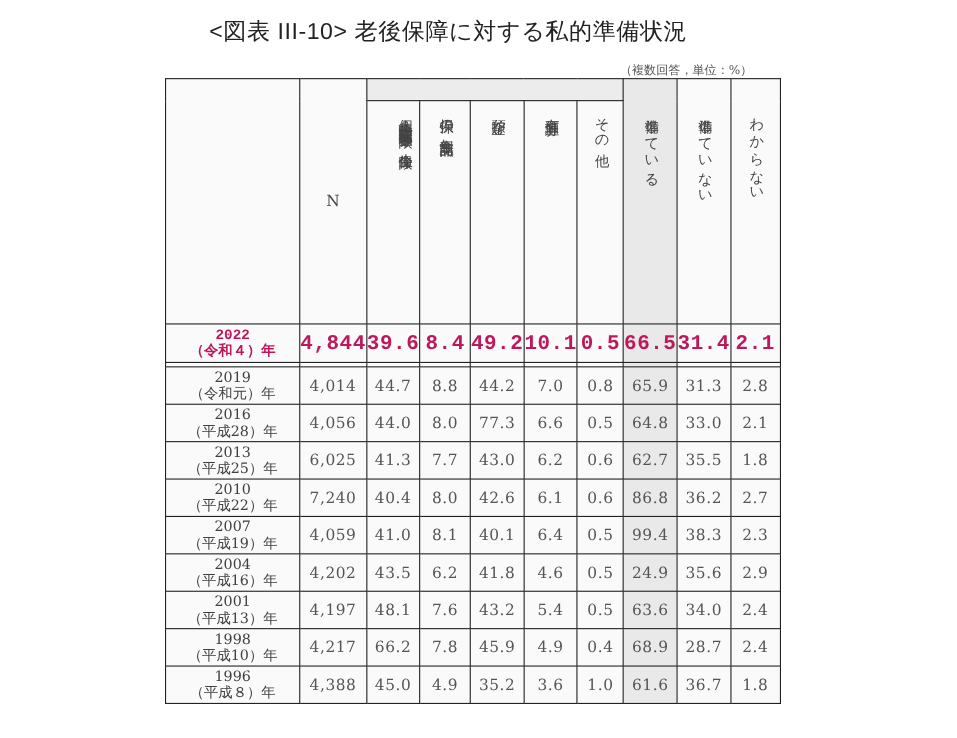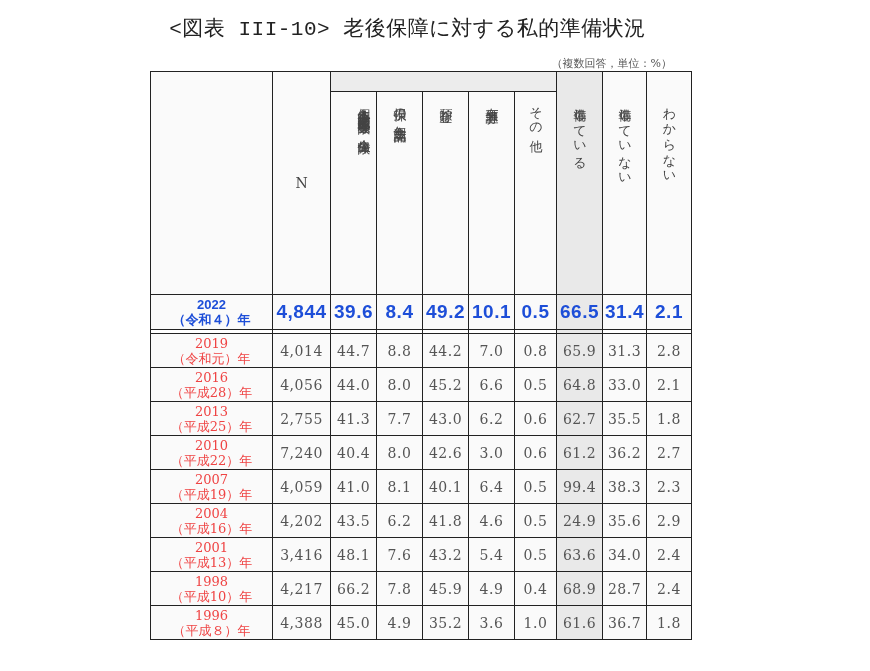--- a/index.html
+++ b/index.html
@@ -1,34 +1,34 @@
 <!DOCTYPE html>
 <html><head>
 <meta charset="utf-8">
 <style>
   html, body { margin:0; padding:0; background:#ffffff; }
   body { width:870px; height:671px; position:relative; overflow:hidden;
          font-family:"DejaVu Serif", serif; color:#333; }
   .title { position:absolute; left:0; width:815px; top:14px; text-align:center;
-           font-family:Liberation Mono, monospace; font-size:21px; color:#222; letter-spacing:0.5px; }
-  .note { position:absolute; right:198px; top:56px; font-size:11px; color:#555; }
+           font-family:Liberation Sans, sans-serif; font-size:21px; color:#222; letter-spacing:0.5px; }
+  .note { position:absolute; right:186px; top:56px; font-size:11px; color:#555; }
   table { position:absolute; left:150px; top:71px; border-collapse:collapse; table-layout:fixed; }
   td, th { border:1.5px solid #222; padding:0; text-align:center; vertical-align:middle;
            background:#fafafa; }
   th { font-weight:normal; font-size:13px; color:#444; }
   .group-band { height:19px; background:#ececec; border-bottom:1.5px solid #222; }
   .vert { writing-mode:vertical-rl; text-orientation:upright; letter-spacing:1px;
           font-family:"DejaVu Sans", sans-serif; font-size:13px; line-height:16px;
           display:inline-block; height:186px; text-align:start; vertical-align:top; color:#444; }
   th.vcell { vertical-align:top; padding-top:6px; height:196px; }
   .shade { background:#e9e9e9 !important; }
   .n-head { font-size:14px; }
-  td.year { font-size:13px; line-height:15px; color:#ef4444; }
+  td.year { font-size:13px; line-height:15px; color:#404040; }
   td.num { font-size:14px; color:#555; letter-spacing:0.5px; }
-  tr.latest td { font-family:Liberation Sans, sans-serif; font-weight:bold; color:#1d4ed8; }
+  tr.latest td { font-family:Liberation Mono, monospace; font-weight:bold; color:#be185d; }
   tr.latest td.num { font-size:19px; }
   tr.sep td { height:3px; background:#fff; border-left:1.5px solid #222; border-right:1.5px solid #222;
               border-top:1.5px solid #222; border-bottom:1.5px solid #222; }
   tr.data td { height:33px; }
   tr.latest td { height:34px; }
 </style>
 </head>
 <body>
 
 <div class="title">&lt;図表 III-10&gt; 老後保障に対する私的準備状況</div>
@@ -100,48 +100,48 @@
       <td class="num">0.8</td>
         <td class="num shade">65.9</td>
       <td class="num">31.3</td>
         <td class="num">2.8</td>
     </tr>
     <tr class="data">
       <td class="year"><span>2016</span><br><span>（平成28）年</span></td>
       <td class="num">4,056</td>
       <td class="num">44.0</td>
         <td class="num">8.0</td>
-      <td class="num">45.2</td>
+      <td class="num">77.3</td>
         <td class="num">6.6</td>
       <td class="num">0.5</td>
         <td class="num shade">64.8</td>
       <td class="num">33.0</td>
         <td class="num">2.1</td>
     </tr>
     <tr class="data">
       <td class="year"><span>2013</span><br><span>（平成25）年</span></td>
-      <td class="num">2,755</td>
+      <td class="num">6,025</td>
       <td class="num">41.3</td>
         <td class="num">7.7</td>
       <td class="num">43.0</td>
         <td class="num">6.2</td>
       <td class="num">0.6</td>
         <td class="num shade">62.7</td>
       <td class="num">35.5</td>
         <td class="num">1.8</td>
     </tr>
     <tr class="data">
       <td class="year"><span>2010</span><br><span>（平成22）年</span></td>
       <td class="num">7,240</td>
       <td class="num">40.4</td>
         <td class="num">8.0</td>
       <td class="num">42.6</td>
-        <td class="num">3.0</td>
+        <td class="num">6.1</td>
       <td class="num">0.6</td>
-        <td class="num shade">61.2</td>
+        <td class="num shade">86.8</td>
       <td class="num">36.2</td>
         <td class="num">2.7</td>
     </tr>
     <tr class="data">
       <td class="year"><span>2007</span><br><span>（平成19）年</span></td>
       <td class="num">4,059</td>
       <td class="num">41.0</td>
         <td class="num">8.1</td>
       <td class="num">40.1</td>
         <td class="num">6.4</td>
@@ -157,21 +157,21 @@
         <td class="num">6.2</td>
       <td class="num">41.8</td>
         <td class="num">4.6</td>
       <td class="num">0.5</td>
         <td class="num shade">24.9</td>
       <td class="num">35.6</td>
         <td class="num">2.9</td>
     </tr>
     <tr class="data">
       <td class="year"><span>2001</span><br><span>（平成13）年</span></td>
-      <td class="num">3,416</td>
+      <td class="num">4,197</td>
       <td class="num">48.1</td>
         <td class="num">7.6</td>
       <td class="num">43.2</td>
         <td class="num">5.4</td>
       <td class="num">0.5</td>
         <td class="num shade">63.6</td>
       <td class="num">34.0</td>
         <td class="num">2.4</td>
     </tr>
     <tr class="data">

